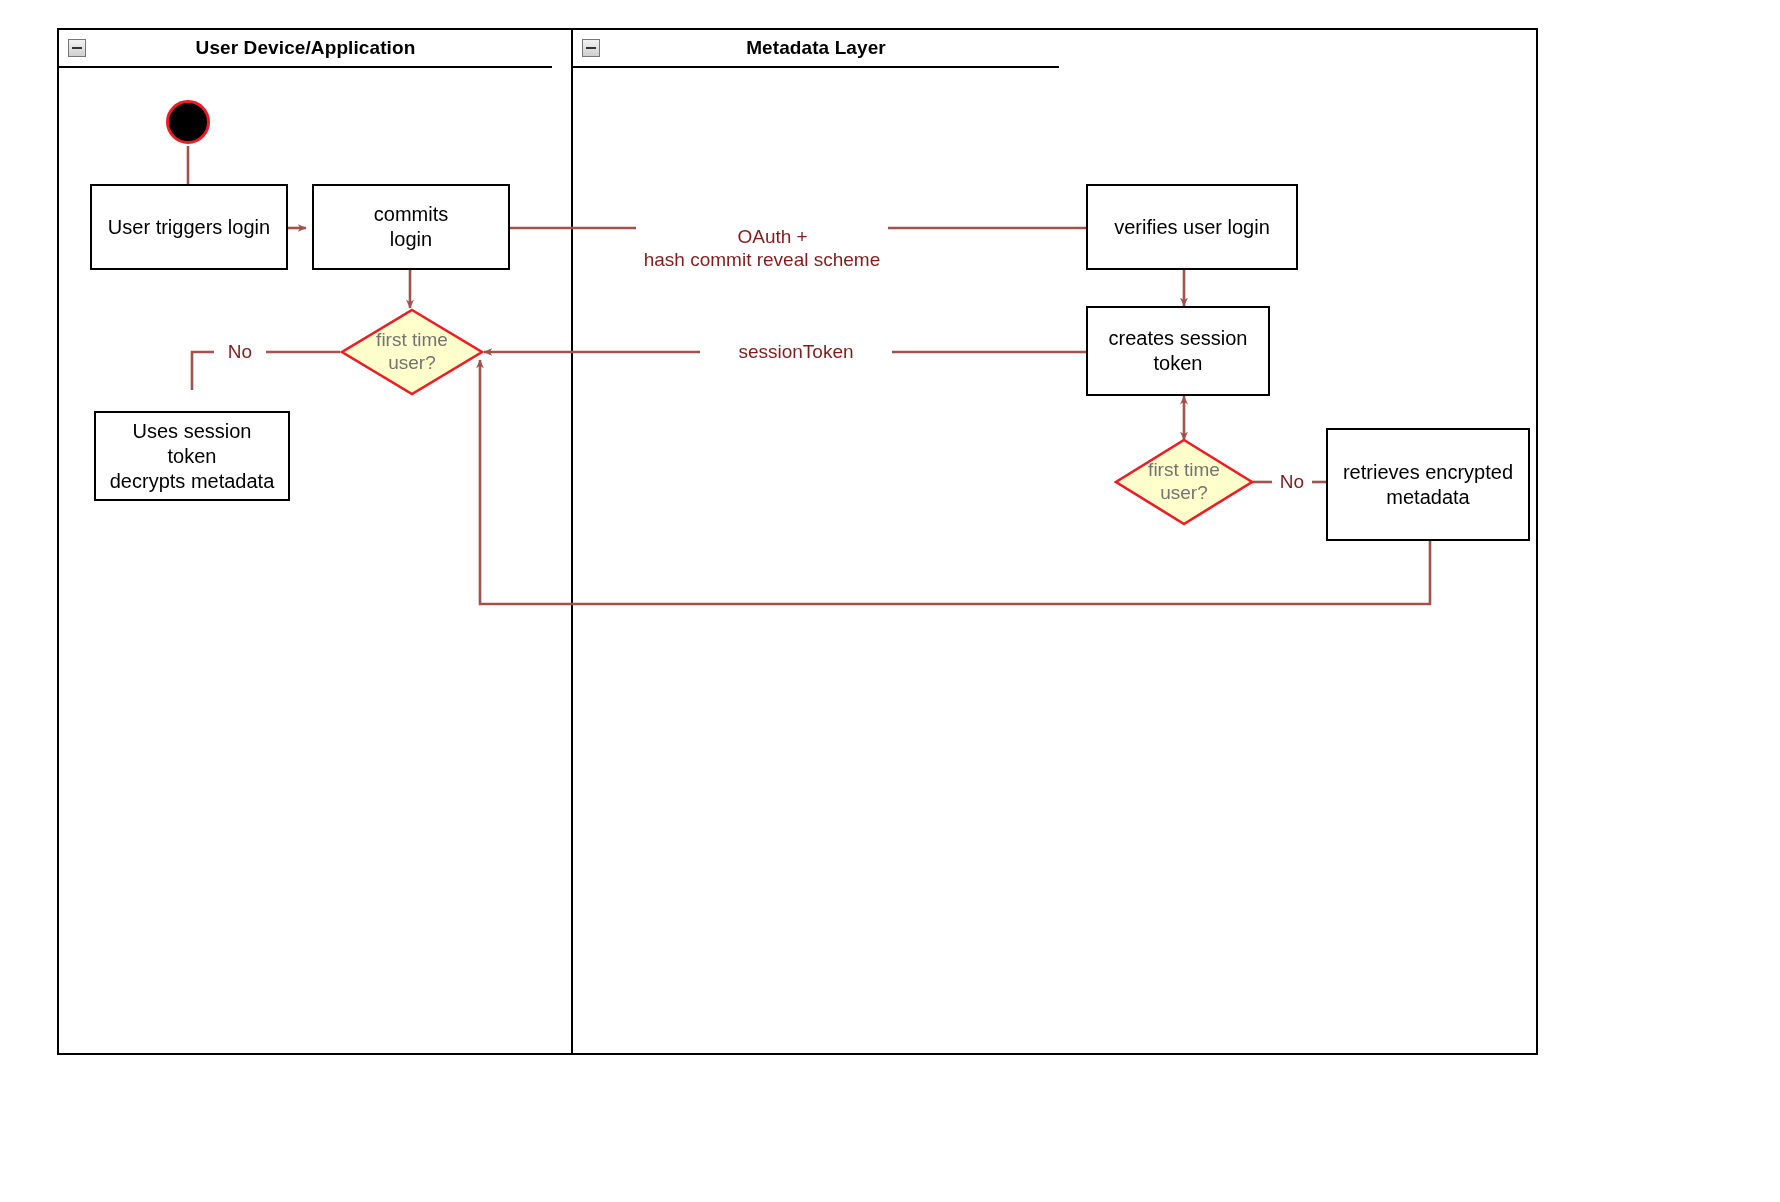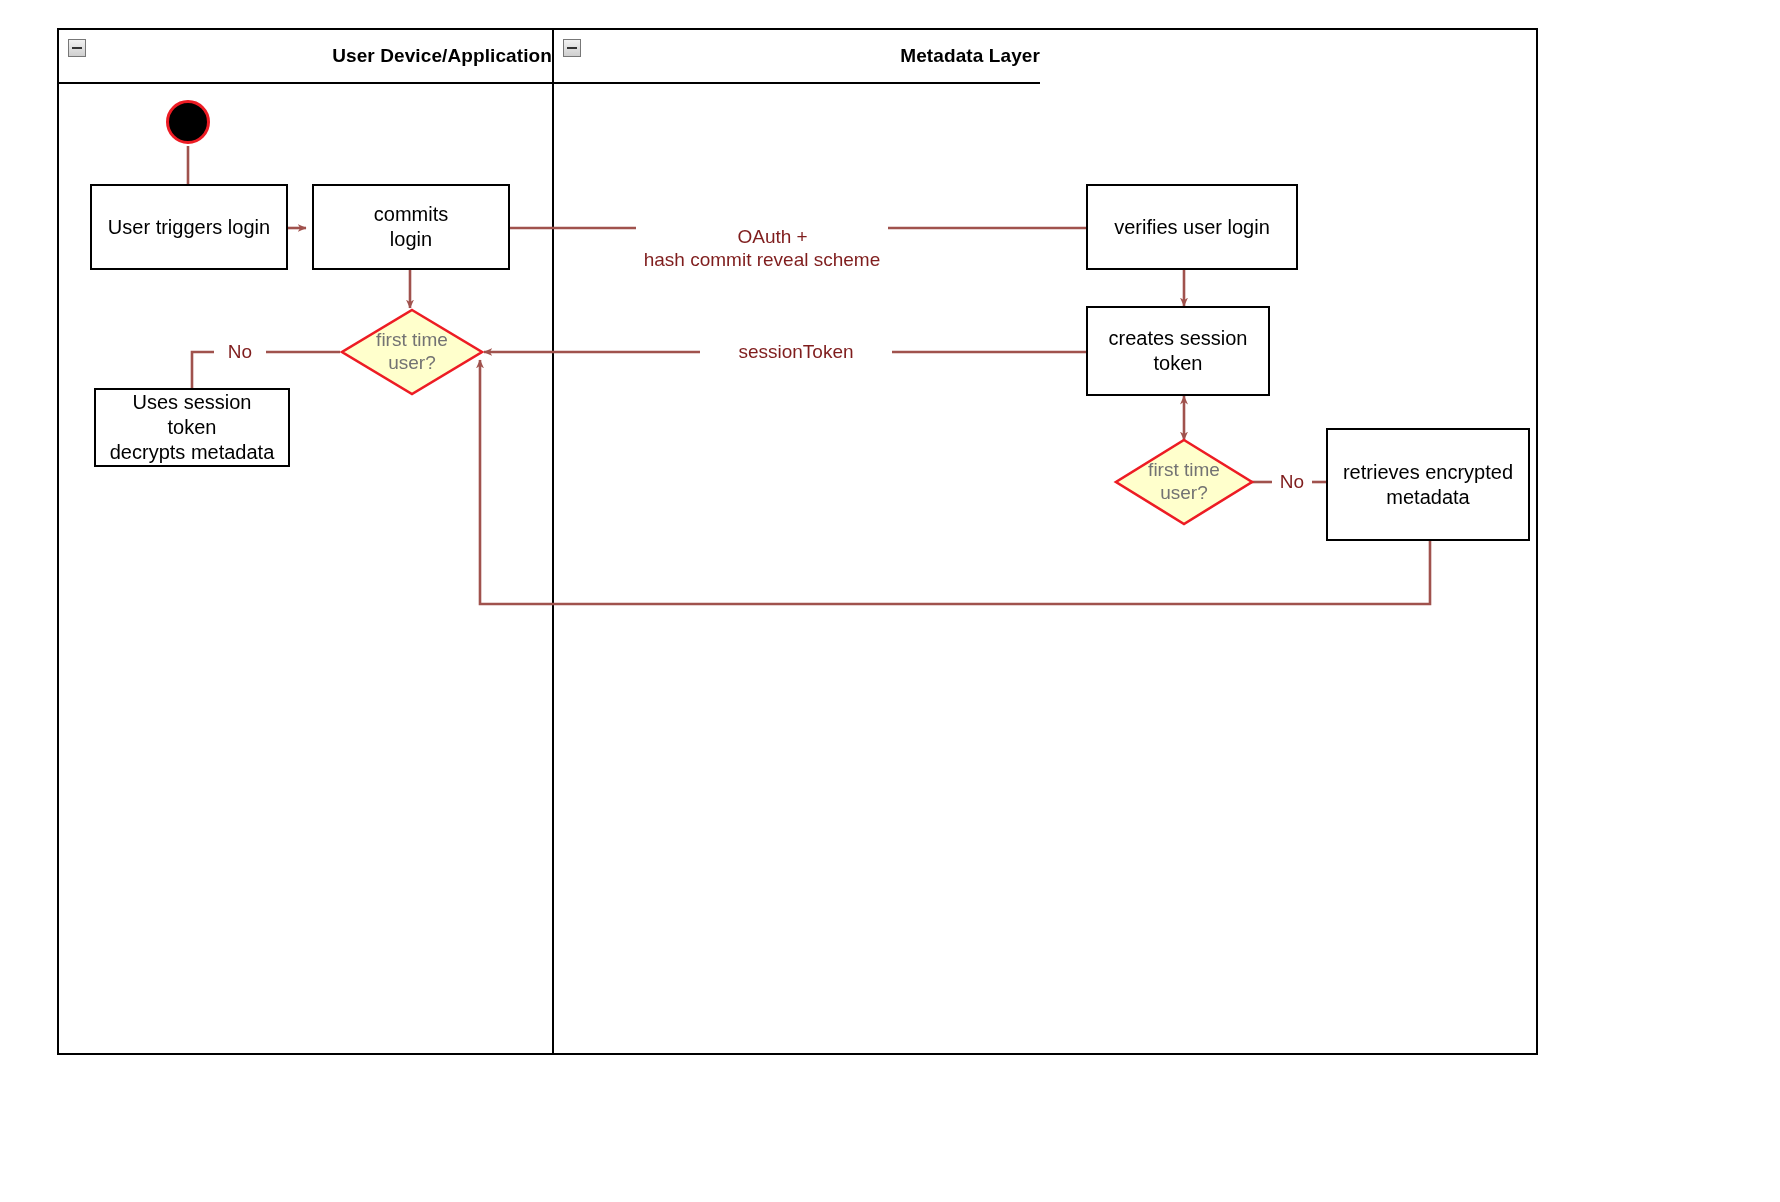--- a/index.html
+++ b/index.html
@@ -5,23 +5,23 @@
 <style>
   html,body{margin:0;padding:0;background:#ffffff;}
   body{font-family:"Liberation Sans",sans-serif;}
   #canvas{position:relative;width:1780px;height:1202px;background:#ffffff;overflow:hidden;}
 
   
   .pool{position:absolute;left:57px;top:28px;width:1481px;height:1027px;
         border:2px solid #000000;box-sizing:border-box;background:#ffffff;}
   .lane{position:absolute;top:0;bottom:0;box-sizing:border-box;}
   .lane.divider{border-left:2px solid #000000;}
-  .lane-header{position:absolute;left:0;right:0;top:0;height:54px;
+  .lane-header{position:absolute;left:0;right:0;top:0;height:38px;
         border-bottom:2px solid #000000;box-sizing:border-box;
-        display:flex;align-items:center;justify-content:flex-end;background:#ffffff;}
+        display:flex;align-items:center;justify-content:center;background:#ffffff;}
   .lane-title{font-size:19px;font-weight:bold;color:#000000;letter-spacing:0.1px;
         font-family:"Liberation Sans",sans-serif;white-space:nowrap;}
   .collapse-icon{position:absolute;left:9px;top:9px;width:18px;height:18px;
         border:1px solid #777777;background:linear-gradient(#f2f2f2,#cfcfcf);
         box-sizing:border-box;display:flex;align-items:center;justify-content:center;}
   .collapse-icon i{display:block;width:10px;height:2px;background:#333333;}
 
   
   .node{position:absolute;box-sizing:border-box;display:flex;
         align-items:center;justify-content:center;text-align:center;}
@@ -55,21 +55,21 @@
 
     <div class="lane" style="left:0px;width:493px;">
       <div class="lane-header">
         <div class="collapse-icon">
             <i></i>
           </div>
         <div class="lane-title">User Device/Application</div>
       </div>
     </div>
 
-    <div class="lane divider" style="left:493px;width:488px;">
+    <div class="lane divider" style="left:512px;width:488px;">
       <div class="lane-header">
         <div class="collapse-icon">
             <i></i>
           </div>
         <div class="lane-title">Metadata Layer</div>
       </div>
     </div>
 
   </div>
 
@@ -121,21 +121,21 @@
     <span class="ml">commits<br>login</span>
   </div>
 
   <div class="decision" style="left:340px;top:308px;width:144px;height:88px;">
     <svg width="144" height="88" viewBox="0 0 144 88">
       <polygon points="72,2 142,44 72,86 2,44" fill="#ffffcc" stroke="#ed1c24" stroke-width="2.6"></polygon>
     </svg>
     <div class="dtext ml">first time<br>user?</div>
   </div>
 
-  <div class="node action" style="left:94px;top:388px;width:196px;height:79px;">
+  <div class="node action" style="left:94px;top:411px;width:196px;height:90px;">
     <span class="ml">Uses session<br>token<br>decrypts metadata</span>
   </div>
 
   <div class="node action" style="left:1086px;top:184px;width:212px;height:86px;">
     <span>verifies user login</span>
   </div>
 
   <div class="node action" style="left:1086px;top:306px;width:184px;height:90px;">
     <span class="ml">creates session<br>token</span>
   </div>

